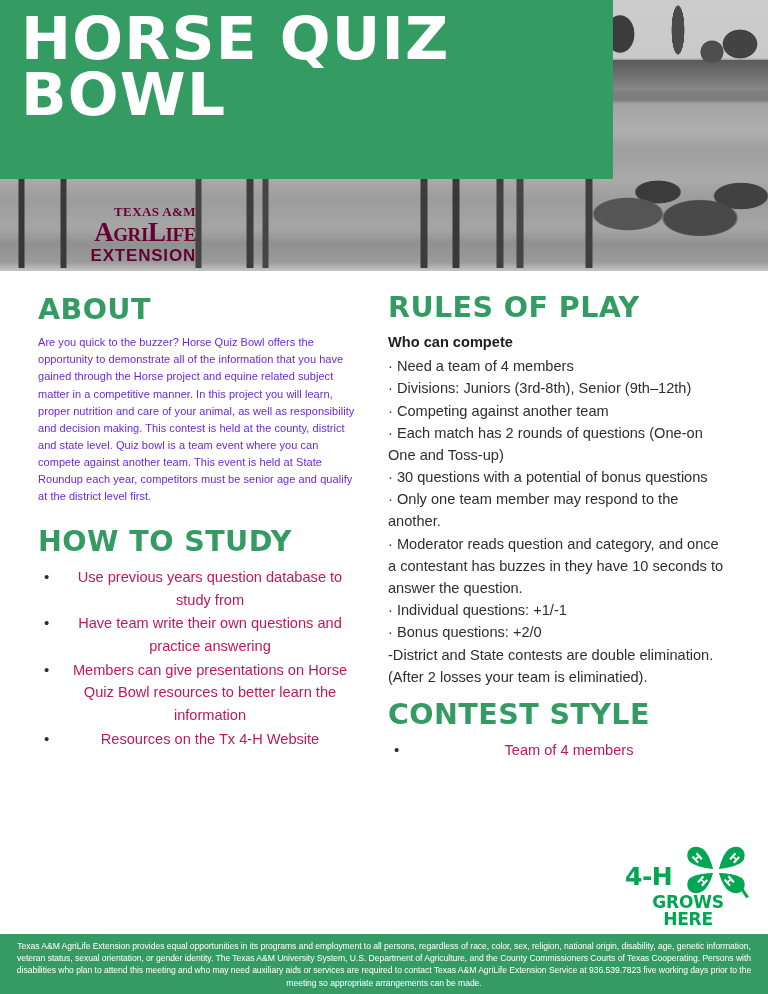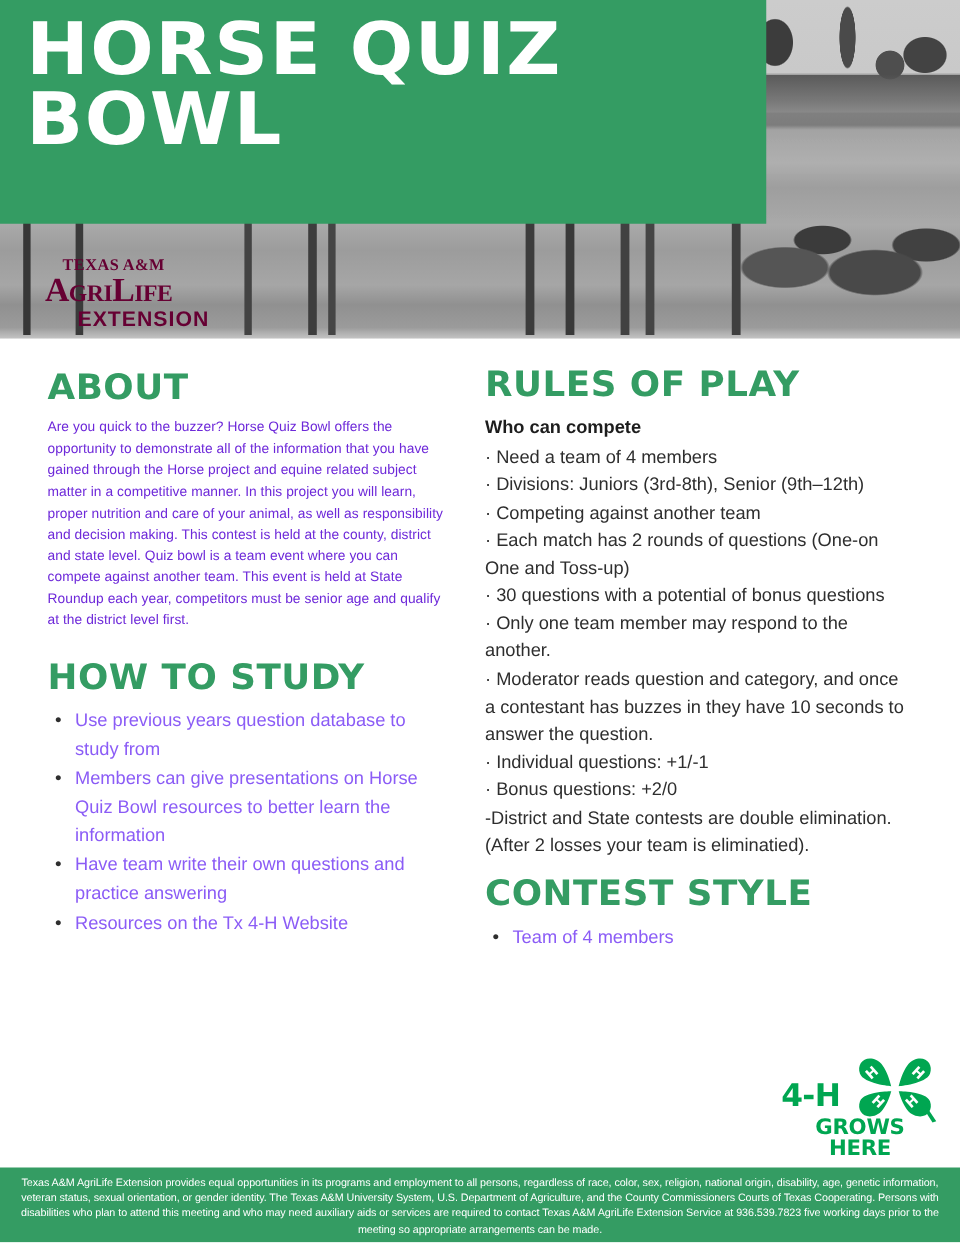--- a/index.html
+++ b/index.html
@@ -127,20 +127,21 @@
 
   
   .agrilife-logo {
     position: absolute;
     left: 36px;
     top: 205px;
     width: 160px;
     color: #660033;
     font-family: "Liberation Serif", serif;
     line-height: 1;
+    text-align: right;
   }
   .agrilife-l1 {
     font-size: 13px;
     font-weight: 700;
     letter-spacing: .4px;
     font-variant: small-caps;
     text-transform: uppercase;
     margin-left: 14px;
   }
   .agrilife-l2 {
@@ -202,25 +203,26 @@
     line-height: 1.55;
     letter-spacing: .05px;
   }
 
   ul.bullets {
     list-style: none;
     margin-top: 2px;
   }
   ul.bullets li {
     position: relative;
-    color: #8b5cf6;
+    color: #be185d;
     font-size: 14.6px;
     line-height: 1.55;
     padding-left: 22px;
     margin-bottom: 1px;
+    text-align: center;
   }
   ul.bullets li::before {
     content: "\2022";
     position: absolute;
     left: 6px;
     top: -1px;
     font-size: 15px;
     color: #2e2e2e;
   }
 
@@ -322,22 +324,22 @@
 
   <div class="content">
 
     <div class="col-left">
       <h2 class="section-head">ABOUT</h2>
       <p class="body-text">Are you quick to the buzzer? Horse Quiz Bowl offers the opportunity to demonstrate all of the information that you have gained through the Horse project and equine related subject matter in a competitive manner. In this project you will learn, proper nutrition and care of your animal, as well as responsibility and decision making. This contest is held at the county, district and state level. Quiz bowl is a team event where you can compete against another team. This event is held at State Roundup each year, competitors must be senior age and qualify at the district level first.</p>
 
       <h2 class="section-head" style="margin-top:22px;">HOW TO STUDY</h2>
       <ul class="bullets">
         <li>Use previous years question database to study from</li>
+        <li>Have team write their own questions and practice answering</li>
         <li>Members can give presentations on Horse Quiz Bowl resources to better learn the information</li>
-        <li>Have team write their own questions and practice answering</li>
         <li>Resources on the Tx 4-H Website</li>
       </ul>
     </div>
 
     <div class="col-right">
       <h2 class="section-head">RULES OF PLAY</h2>
 
       <div>
         <div class="rules-sub">Who can compete</div>
         <div class="rules-dot">· Need a team of 4 members</div>

